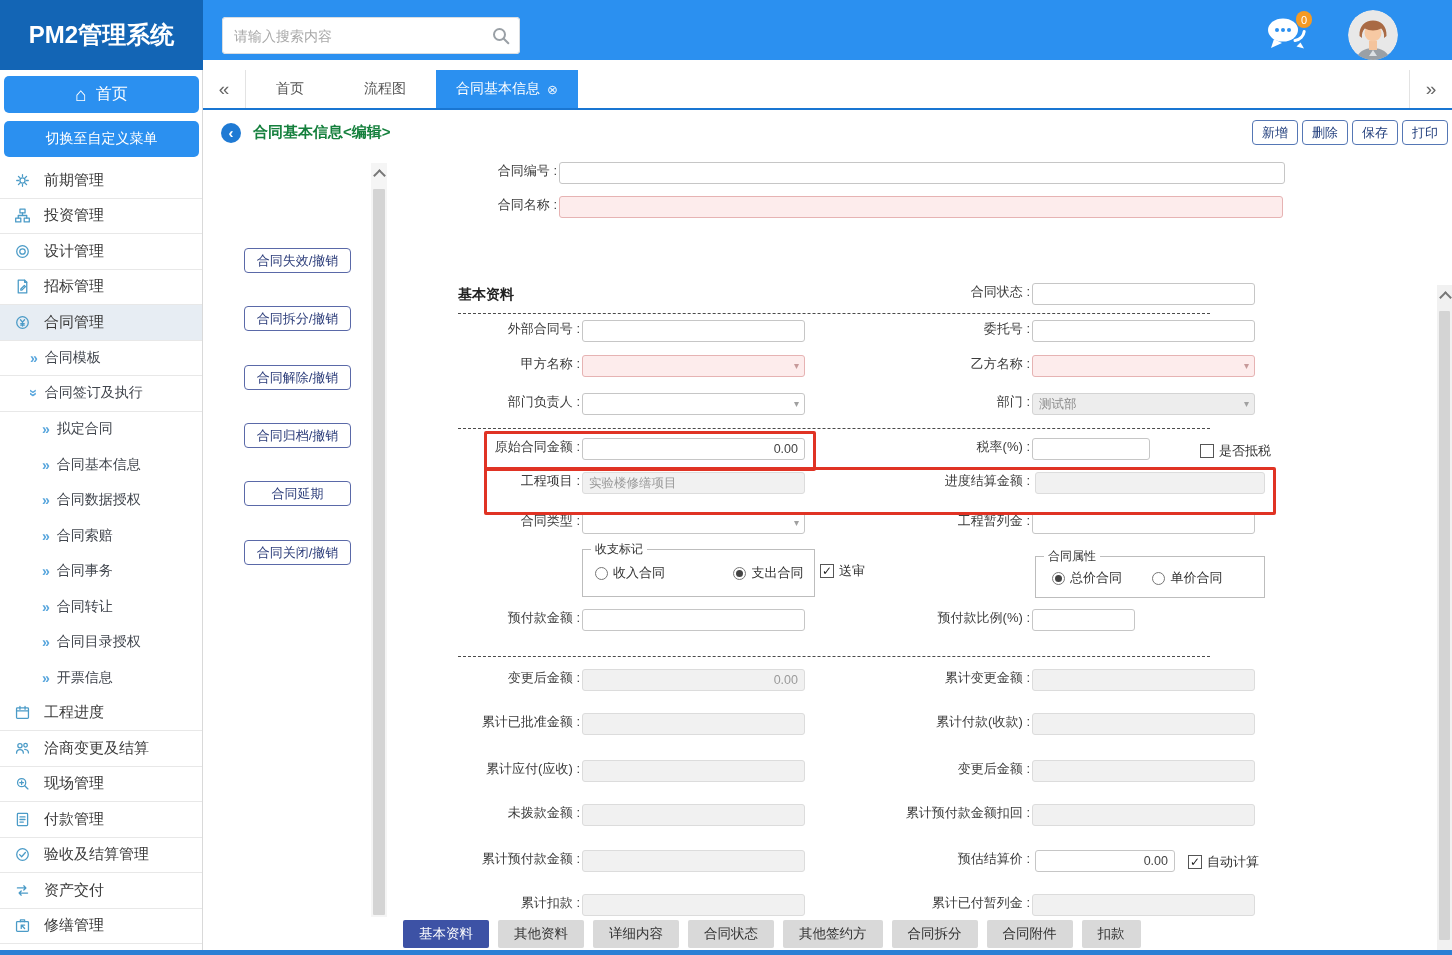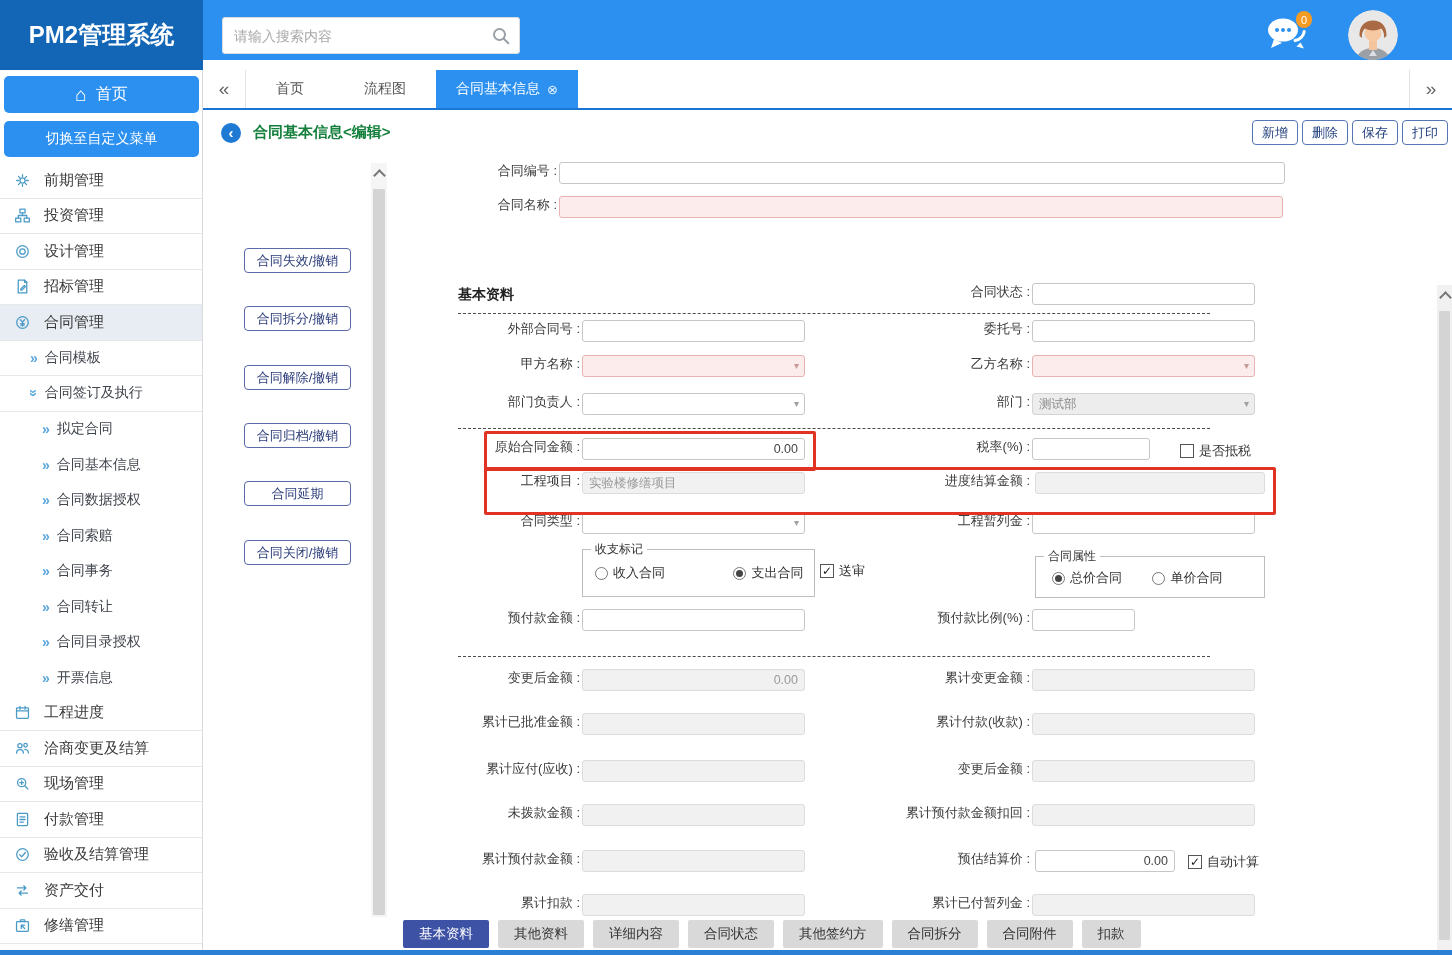--- a/index.html
+++ b/index.html
@@ -590,21 +590,21 @@
       <label class="opt" style="margin:12px 0 0 16px;">
         <span class="radio sel" id="r-attr-0"></span>
         <span>总价合同</span>
       </label>
       <label class="opt" style="margin:12px 0 0 26px;">
         <span class="radio" id="r-attr-1"></span>
         <span>单价合同</span>
       </label>
     </div>
 
-    <div class="cbgroup" style="left:792px;top:287px;">
+    <div class="cbgroup" style="left:812px;top:287px;">
       <span class="cb" id="cb-tax"></span>
       <span class="cblab">是否抵税</span>
     </div>
 
     <div class="cbgroup" style="left:800px;top:698px;">
       <span class="cb checked" id="cb-auto">✓</span>
       <span class="cblab">自动计算</span>
     </div>
 
     <div class="redbox" style="left:96px;top:276px;width:326px;height:34px;"></div>

